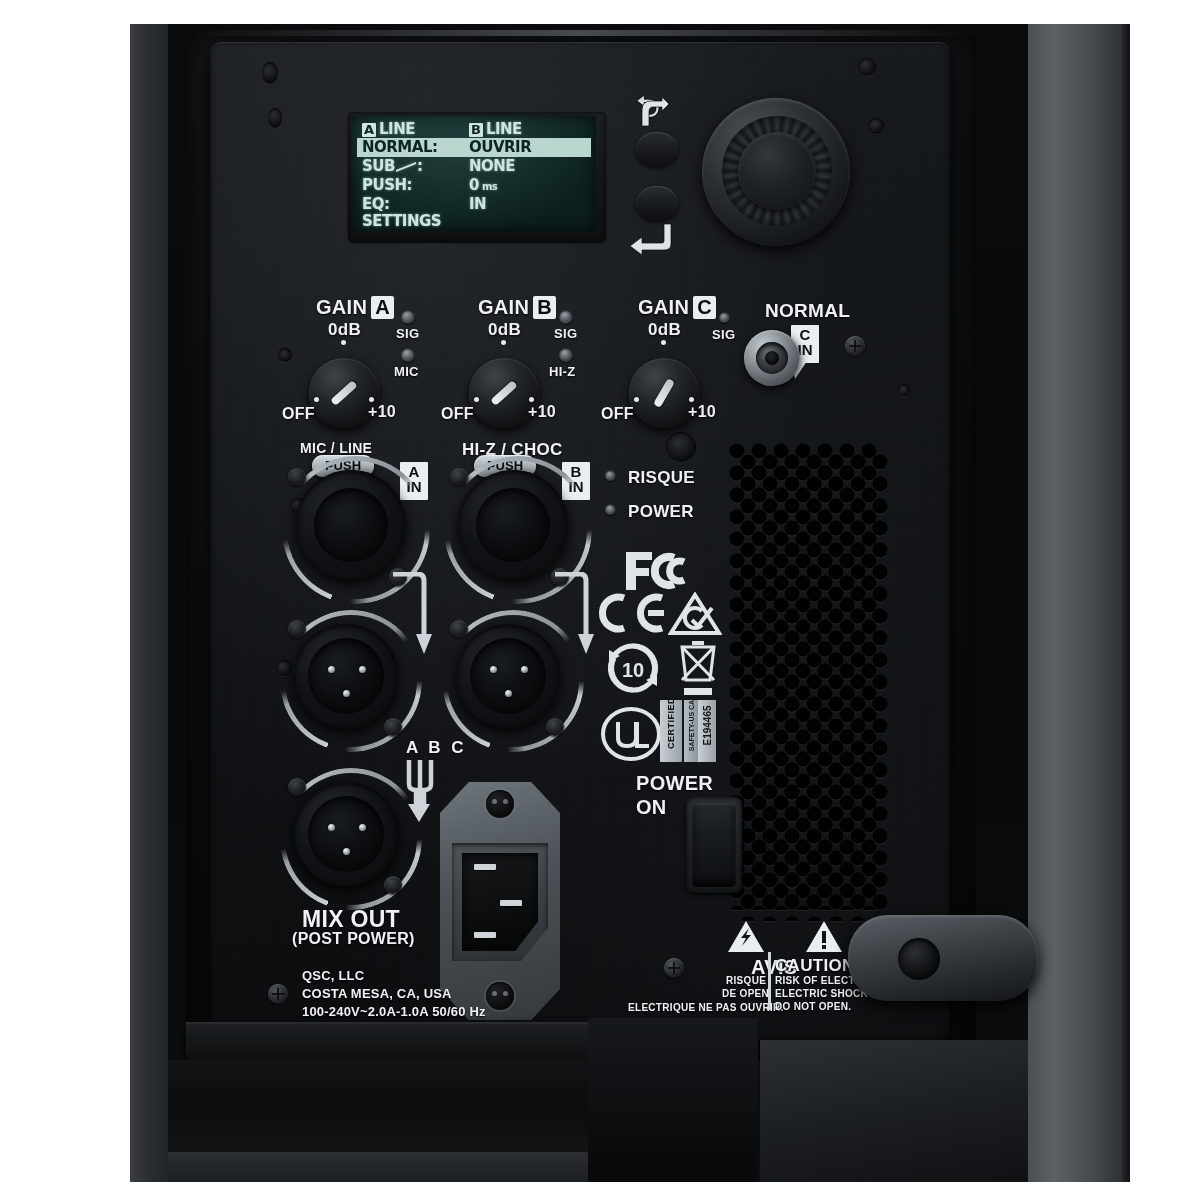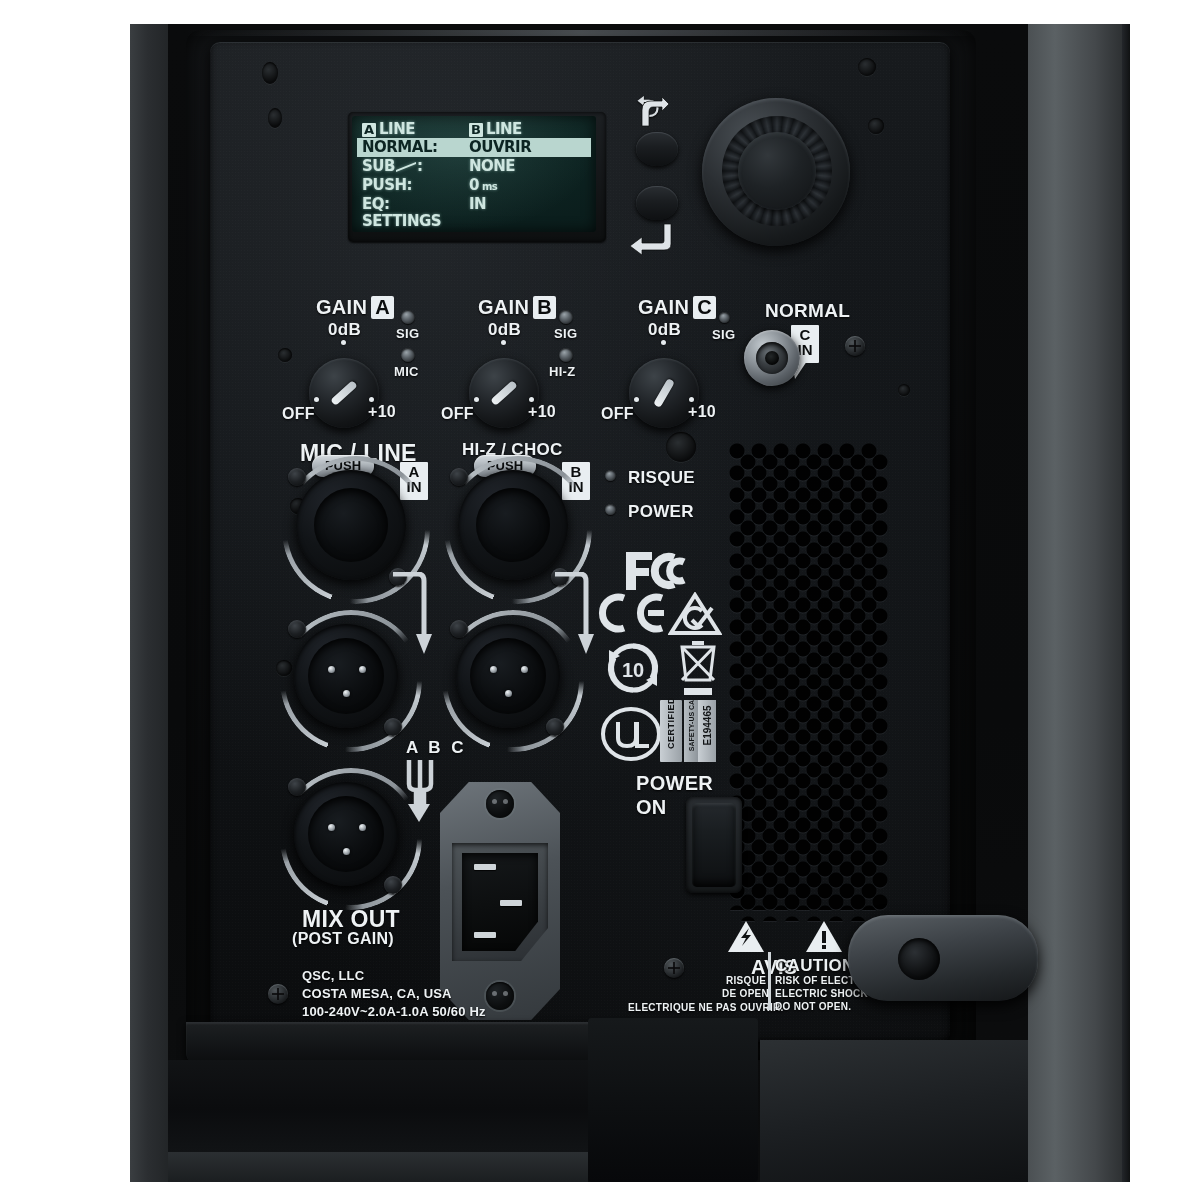--- a/index.html
+++ b/index.html
@@ -361,21 +361,21 @@
     <div>C</div>
     <div>IN</div>
   </div>
   <svg style="position:absolute;left:788px;top:358px;" width="24" height="22" viewBox="0 0 24 22">
     <path d="M3 0 L21 0 L7 21 Z" fill="#e9eef1"></path>
   </svg>
   <div class="jack-out"></div>
   <div class="jack-in"></div>
   <div class="jack-core"></div>
 
-  <div class="lbl" style="left:300px;top:440px;font-size:23px;">MIC / LINE</div>
+  <div class="lbl" style="left:300px;top:440px;font-size:14px;">MIC / LINE</div>
   <div class="push" style="left:312px;top:455px;">PUSH</div>
   <div class="flag" style="left:400px;top:462px;width:28px;height:36px;font-size:15px;padding-top:2px;">
     <div>A</div>
     <div>IN</div>
   </div>
   <div class="combo" style="left:296px;top:470px;"></div>
   <div class="combo-ring" style="left:282px;top:456px;width:138px;height:138px;"></div>
   <div class="combo-in" style="left:314px;top:488px;width:74px;height:74px;"></div>
   <div class="latch" style="left:288px;top:468px;"></div>
   <div class="latch" style="left:389px;top:568px;"></div>
@@ -435,21 +435,21 @@
   <div class="combo" style="left:294px;top:782px;width:104px;height:104px;"></div>
   <div class="combo-ring" style="left:280px;top:768px;width:132px;height:132px;"></div>
   <div class="combo-in" style="left:308px;top:796px;width:76px;height:76px;"></div>
   <div class="pin" style="left:328px;top:824px;"></div>
   <div class="pin" style="left:359px;top:824px;"></div>
   <div class="pin" style="left:343px;top:848px;"></div>
   <div class="latch" style="left:288px;top:778px;"></div>
   <div class="latch" style="left:384px;top:876px;"></div>
 
   <div class="lbl" style="left:302px;top:906px;font-size:23px;">MIX OUT</div>
-  <div class="lbl" style="left:292px;top:930px;font-size:16px;">(POST GAIN)</div>
+  <div class="lbl" style="left:292px;top:930px;font-size:16px;">(POST POWER)</div>
 
   <div class="vent"></div>
   <div class="vent2"></div>
 
   <div class="lbl" style="left:636px;top:772px;font-size:20px;">POWER</div>
   <div class="lbl" style="left:636px;top:796px;font-size:20px;">ON</div>
   <div class="rocker-frame"></div>
   <div class="rocker"></div>
 
   <div class="iec-flange"></div>

